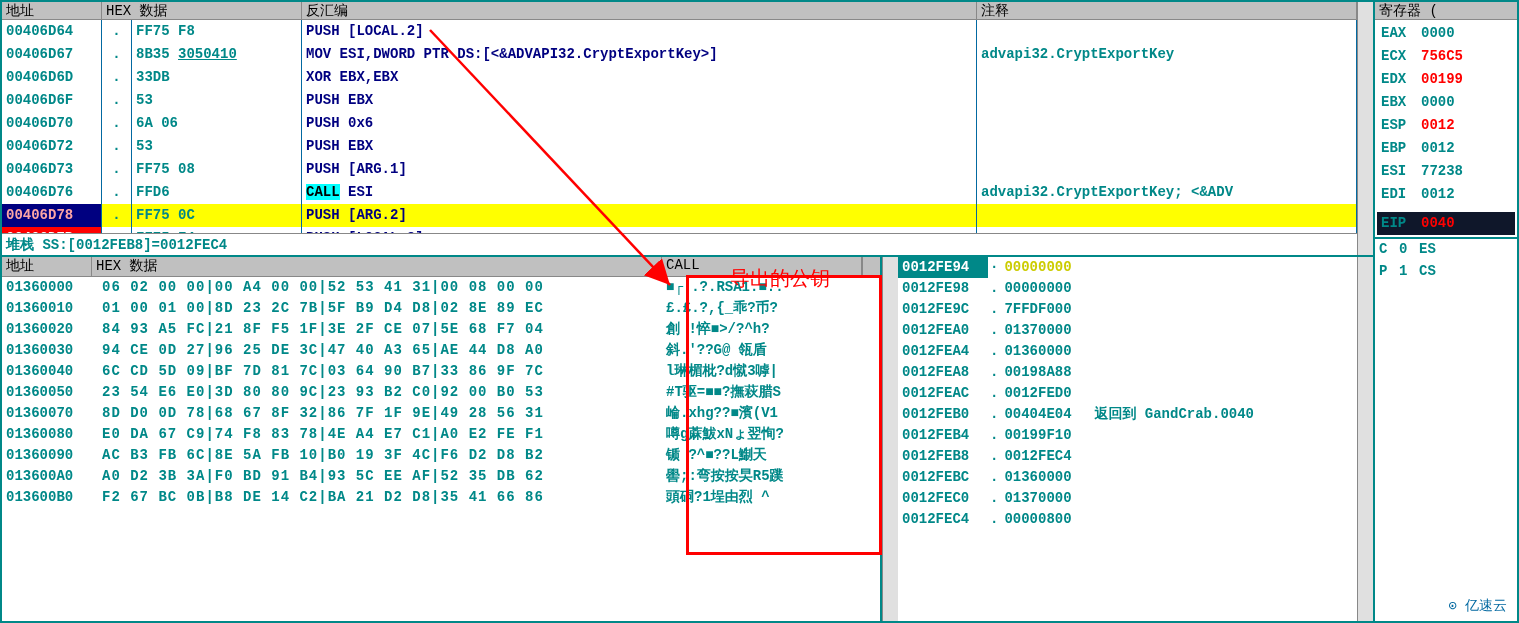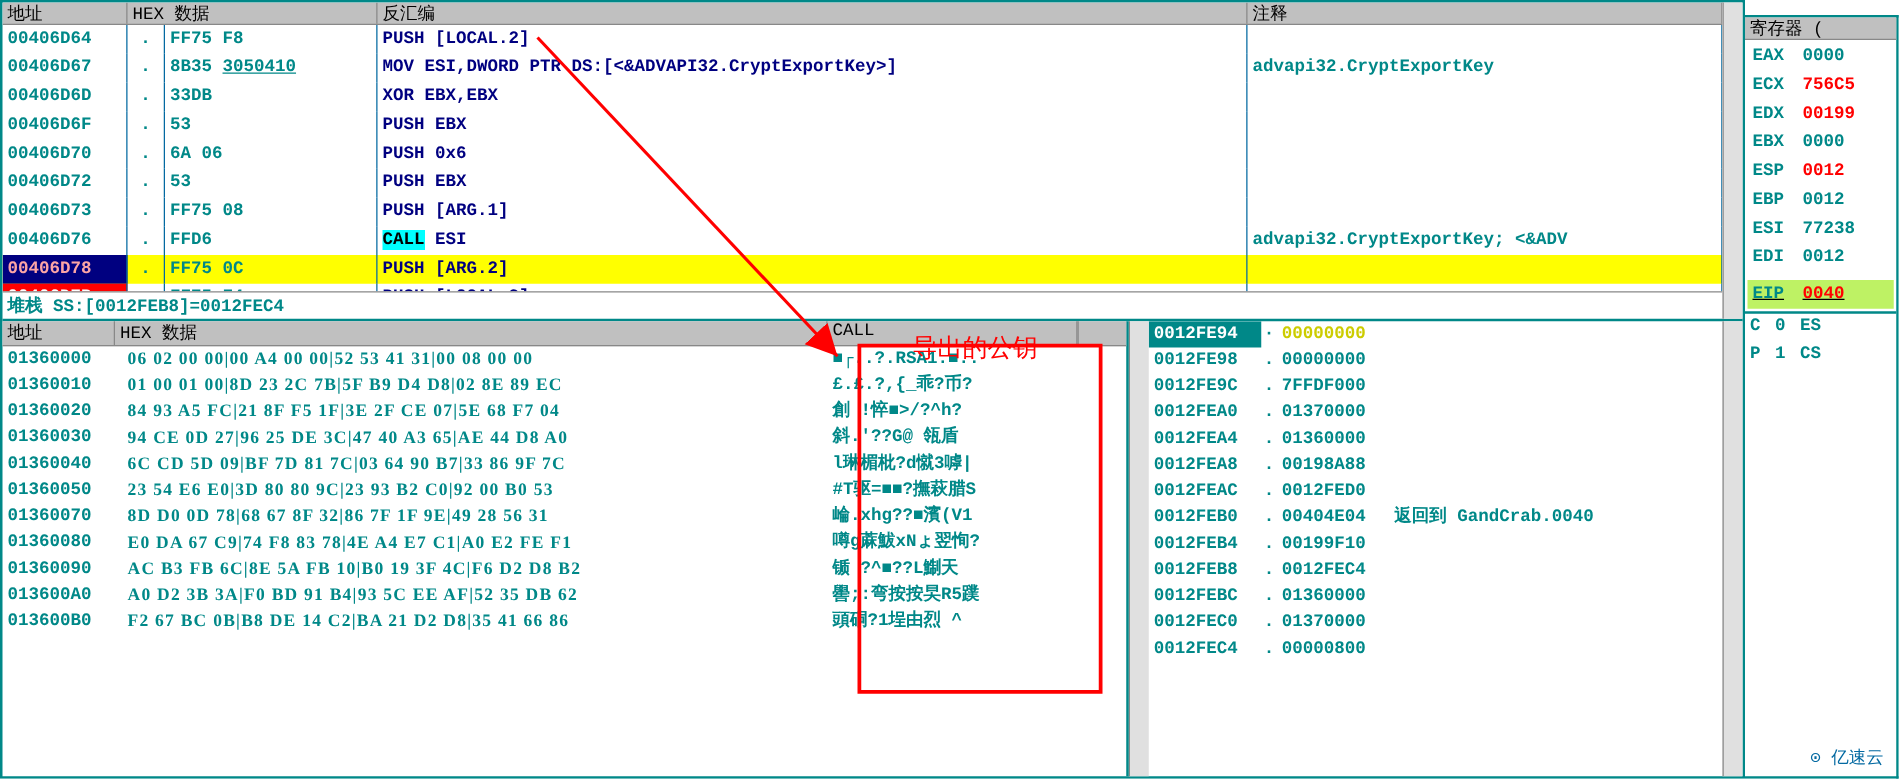--- a/index.html
+++ b/index.html
@@ -8,21 +8,21 @@
   font-size: 14px;
   font-weight: bold;
   background: #ffffff;
   width: 1519px;
   height: 623px;
   overflow: hidden;
   position: relative;
 }
 .container { display: flex; height: 100%; }
 .left-panel { flex: 1; display: flex; flex-direction: column; border: 2px solid #008888; }
-.right-panel { width: 123px; border: 2px solid #008888; border-left: none; background: #fff; margin-top: 12px; }
+.right-panel { width: 144px; border: 2px solid #008888; border-left: none; background: #fff; }
 
 .top-section { display: flex; border-bottom: 2px solid #008888; height: 255px; }
 .disasm-panel { flex: 1; display: flex; flex-direction: column; overflow: hidden; }
 .disasm-headers { display: flex; background: #c0c0c0; border-bottom: 1px solid #888; height: 18px; font-weight: normal; color: #000; }
 .hdr { border-right: 1px solid #888; padding: 0 4px; overflow: hidden; white-space: nowrap; }
 .col-addr { width: 100px; }
 .col-hex { width: 200px; }
 .col-asm { flex: 1; }
 .col-comment { width: 380px; }
 
@@ -41,40 +41,40 @@
 .underline { text-decoration: underline; }
 
 .status-line { height: 22px; padding: 2px 4px; color: #008888; border-top: 1px solid #888; }
 
 .bottom-section { flex: 1; display: flex; position: relative; }
 .dump-panel { flex: 1; display: flex; flex-direction: column; border-right: 2px solid #008888; position: relative; }
 .dump-headers { display: flex; background: #c0c0c0; border-bottom: 1px solid #888; height: 20px; font-weight: normal; color: #000; }
 .dump-rows { flex: 1; overflow: hidden; }
 .drow { display: flex; height: 21px; line-height: 21px; color: #008888; }
 .daddr { width: 90px; padding: 0 4px; }
-.dhex { width: 570px; padding-left: 10px; letter-spacing: 1px; font-family: Liberation Serif, serif; }
+.dhex { width: 570px; padding-left: 10px; letter-spacing: 1px; }
 .dascii { width: 200px; padding: 0 4px; overflow: hidden; white-space: nowrap; }
 .scrollbar-v { width: 16px; background: #e0e0e0; border-left: 1px solid #888; }
 
 .stack-panel { width: 475px; display: flex; }
 .stack-rows { flex: 1; overflow: hidden; }
 .srow { display: flex; height: 21px; line-height: 21px; }
 .saddr { width: 90px; padding: 0 4px; color: #008888; }
 .sval { width: 90px; padding: 0 4px; color: #008888; }
 .scomment { flex: 1; color: #008888; padding: 0 4px; white-space: nowrap; overflow: hidden; }
 .shl .saddr { background: #008888; color: #fff; }
 .shl .sval { color: #cccc00; }
 .dot { color: #008888; padding: 0 2px; }
 
 .reg-section { padding: 2px; }
 .reg-row { display: flex; height: 23px; line-height: 23px; padding: 0 4px; }
 .reg-name { width: 40px; color: #008888; }
 .reg-val { color: #008888; }
 .reg-red { color: #ff0000; }
-.reg-hl { background: #bef264; text-decoration: underline; }
+.reg-hl { background: #0f172a; }
 .reg-hdr { background: #c0c0c0; color: #000; padding: 0 4px; height: 18px; border-bottom: 1px solid #888; font-weight: normal; overflow: hidden; }
 .reg-bot { border-top: 2px solid #008888; padding: 2px 4px; }
 .flag-row { display: flex; height: 22px; }
 .flag-name { width: 20px; color: #008888; }
 .flag-val { width: 20px; color: #008888; }
 .flag-ext { color: #008888; }
 
 .annotation { position: absolute; color: #ff0000; font-size: 20px; font-weight: normal; z-index: 10; pointer-events: none; }
 .arrow-svg { position: absolute; z-index: 9; pointer-events: none; }
 .red-box { position: absolute; border: 3px solid #ff0000; z-index: 8; pointer-events: none; }

